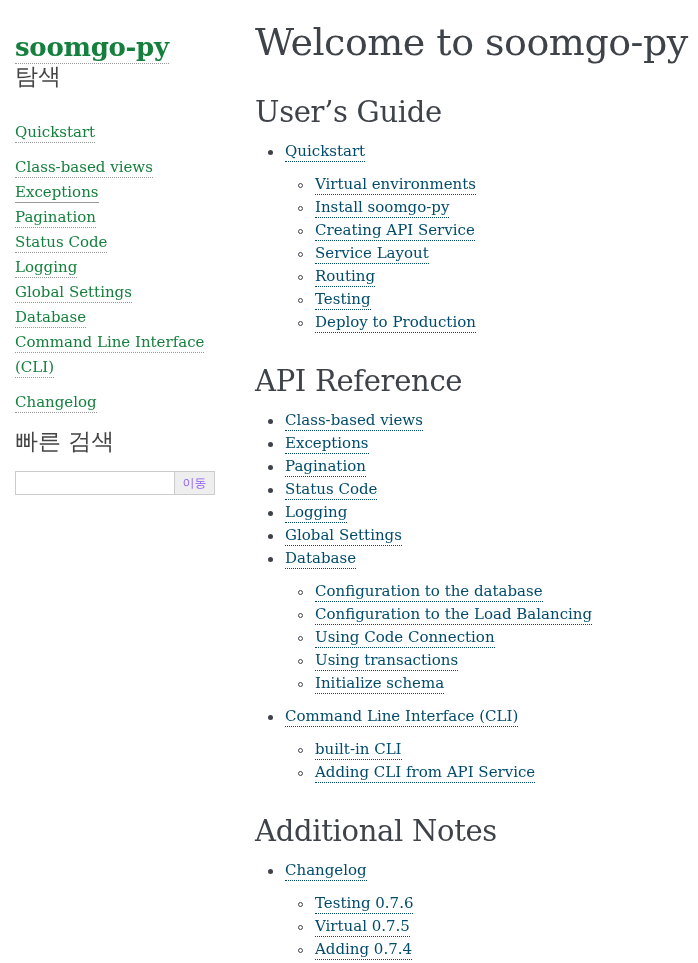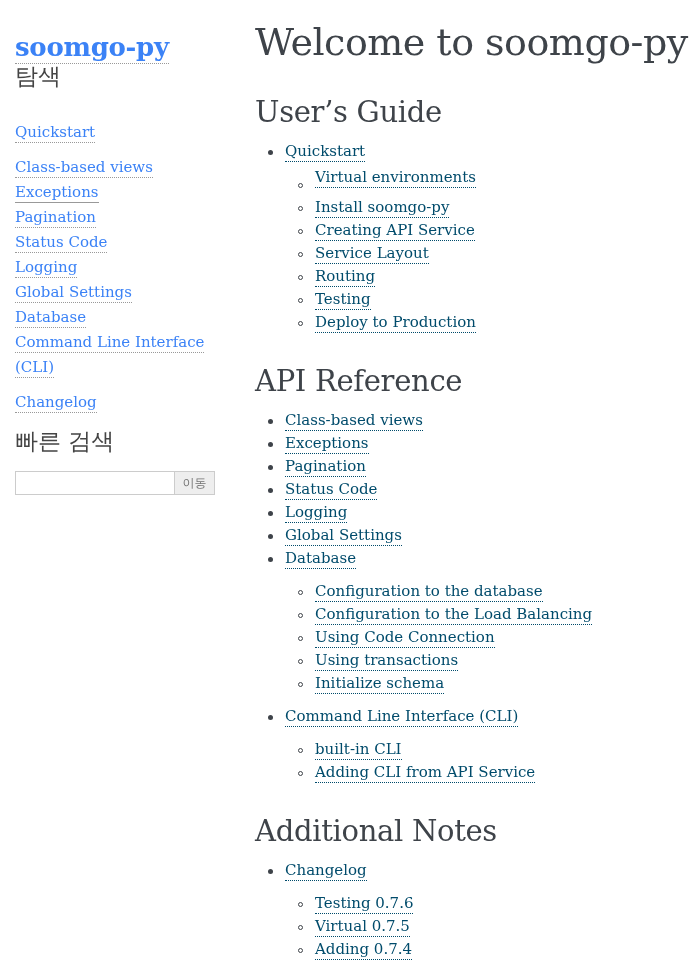--- a/index.html
+++ b/index.html
@@ -3,36 +3,36 @@
 <meta charset="utf-8">
 <style>
   html, body { margin:0; padding:0; background:#fff; }
   body {
     width:698px; height:963px; overflow:hidden; position:relative;
     font-family: "DejaVu Serif", "Liberation Serif", serif;
     color:#3E4349;
   }
   a { color:#004B6B; text-decoration:none; border-bottom:1px dotted #004B6B; }
   .sidebar { position:absolute; left:15px; top:0; width:210px; }
-  .sidebar a { color:#3b82f6; border-bottom:1px dotted #999; }
+  .sidebar a { color:#15803d; border-bottom:1px dotted #999; }
   .sidebar a.hover { border-bottom:1px solid #999; }
   .logo {
     position:absolute; top:31px; left:0;
     font-size:26px; font-weight:bold; color:#3E4349; letter-spacing:-0.3px;
     border-bottom:1px dotted #999; line-height:32px;
   }
   .side-h3 { position:absolute; left:0; font-size:23px; font-weight:normal; color:#444; margin:0; line-height:28px; }
   .side-link { position:absolute; left:0; font-size:15px; line-height:19px; white-space:nowrap; }
   .search-row { position:absolute; left:0; top:471px; display:flex; }
   .search-input {
     width:158px; height:22px; border:1px solid #ccc; padding:0 0 0 0; margin:0; box-sizing:border-box; width:160px; height:24px;
   }
   .search-btn {
     height:24px; width:40px; border:1px solid #ccc; border-left:none; background:#eee;
-    font-family:Liberation Sans, sans-serif; font-size:12px; color:#737373; padding:0; box-sizing:border-box;
+    font-family:Liberation Sans, sans-serif; font-size:12px; color:#8b5cf6; padding:0; box-sizing:border-box;
   }
   .main { position:absolute; left:255px; top:0; width:443px; }
   .h1 { position:absolute; left:0; top:18px; font-size:38px; line-height:48px; white-space:nowrap; font-weight:normal; letter-spacing:-0.5px; }
   .h2 { position:absolute; left:0; font-size:29px; line-height:36px; white-space:nowrap; font-weight:normal; letter-spacing:-0.3px; }
   .li { position:absolute; font-size:15px; line-height:19px; white-space:nowrap; }
   .li1 { left:30px; }
   .li2 { left:60px; }
   .bullet { position:absolute; width:5px; height:5px; border-radius:50%; background:#3E4349; }
   .circle { position:absolute; width:5px; height:5px; border-radius:50%; border:1px solid #3E4349; box-sizing:border-box; }
 </style>
@@ -60,21 +60,21 @@
   </div>
 </div>
 
 <div class="main">
   <div class="h1">Welcome to soomgo-py</div>
 
   <div class="h2" style="top:94px">User’s Guide</div>
   <span class="bullet" style="left:13px;top:150px"></span>
   <a class="li li1" href="#" style="top:142px">Quickstart</a>
   <span class="circle" style="left:43px;top:183px"></span>
-  <a class="li li2" href="#" style="top:168px">Virtual environments</a>
+  <a class="li li2" href="#" style="top:175px">Virtual environments</a>
   <span class="circle" style="left:43px;top:206px"></span>
   <a class="li li2" href="#" style="top:198px">Install soomgo-py</a>
   <span class="circle" style="left:43px;top:229px"></span>
   <a class="li li2" href="#" style="top:221px">Creating API Service</a>
   <span class="circle" style="left:43px;top:252px"></span>
   <a class="li li2" href="#" style="top:244px">Service Layout</a>
   <span class="circle" style="left:43px;top:275px"></span>
   <a class="li li2" href="#" style="top:267px">Routing</a>
   <span class="circle" style="left:43px;top:298px"></span>
   <a class="li li2" href="#" style="top:290px">Testing</a>

